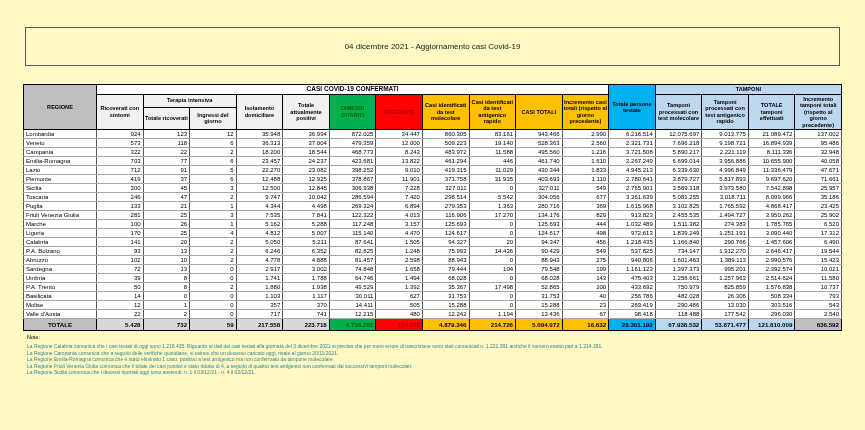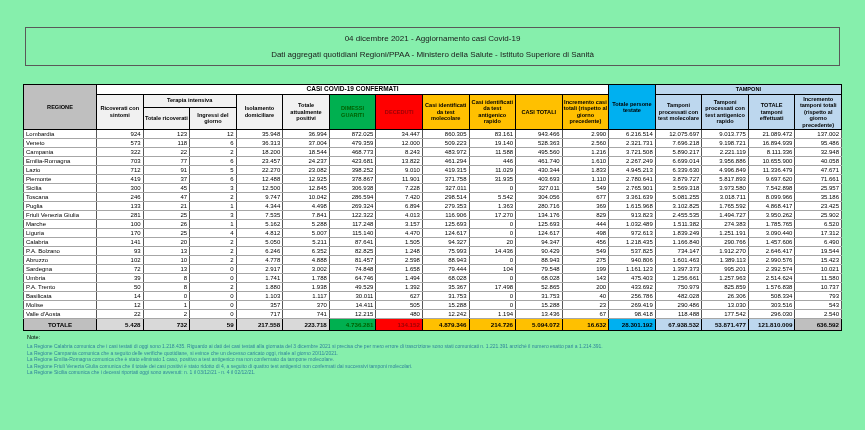--- a/index.html
+++ b/index.html
@@ -1,16 +1,16 @@
 <!DOCTYPE html>
 <html style="--green: #00b050; --red: #ff0000; --yellow: #ffc000; --cyan: #00b0f0; --lblue: #bdd7ee; --gray: #d9d9d9; --gray-dark: #bfbfbf;"><head>
 <meta charset="utf-8">
 <style>
   html,body{margin:0;padding:0;background:#fff;}
-  #canvas{position:relative;width:865px;height:430px;background:#86efac;
+  #canvas{position:relative;width:865px;height:430px;background:#fef9c3;
     font-family:"Liberation Sans",sans-serif;color:#000;overflow:hidden;}
   
   .title-box{position:absolute;left:25px;top:27px;width:813px;height:37px;
     border:1px solid #595959;display:flex;flex-direction:column;justify-content:space-evenly;}
   .title-box div{text-align:center;font-size:8px;color:#1a1a1a;line-height:9px;}
   
   table{position:absolute;left:23px;top:84px;width:819px;border-collapse:collapse;table-layout:fixed;}
   th,td{border:1px solid #595959;overflow:hidden;}
   thead th{border-color:#000;font-size:5.6px;line-height:6.5px;font-weight:bold;
     text-align:center;vertical-align:middle;padding:1px;background:#f1f1f1;}
@@ -40,21 +40,20 @@
   .notes .note-label{font-size:5.5px;color:#000;margin-bottom:3px;}
   .notes .note-line{font-size:5px;line-height:6.5px;color:#31849b;}
 </style>
 </head>
 <body>
 
 <div id="canvas">
 
   <div class="title-box">
     <div>04 dicembre 2021 - Aggiornamento casi Covid-19</div>
-    <div>Dati aggregati quotidiani Regioni/PPAA - Ministero della Salute - Istituto Superiore di Sanità</div>
   </div>
 
   <table>
     <colgroup>
       <col style="width:73px">
       <col>
         <col>
         <col>
         <col>
         <col>

